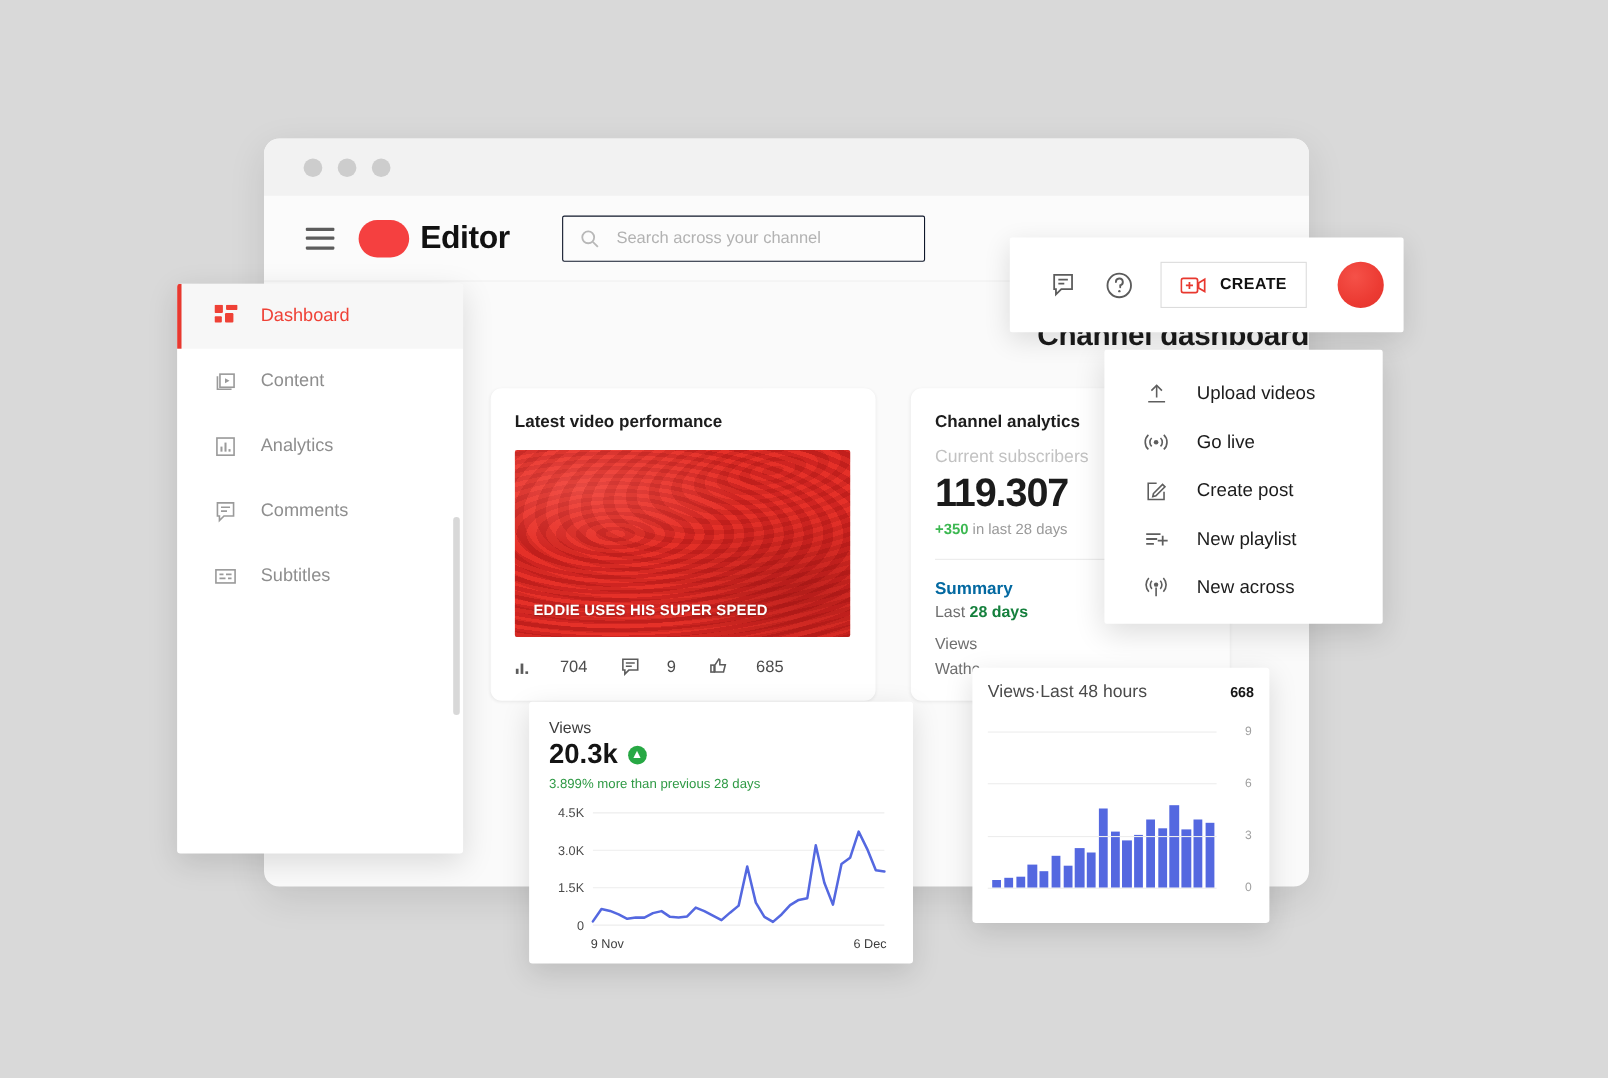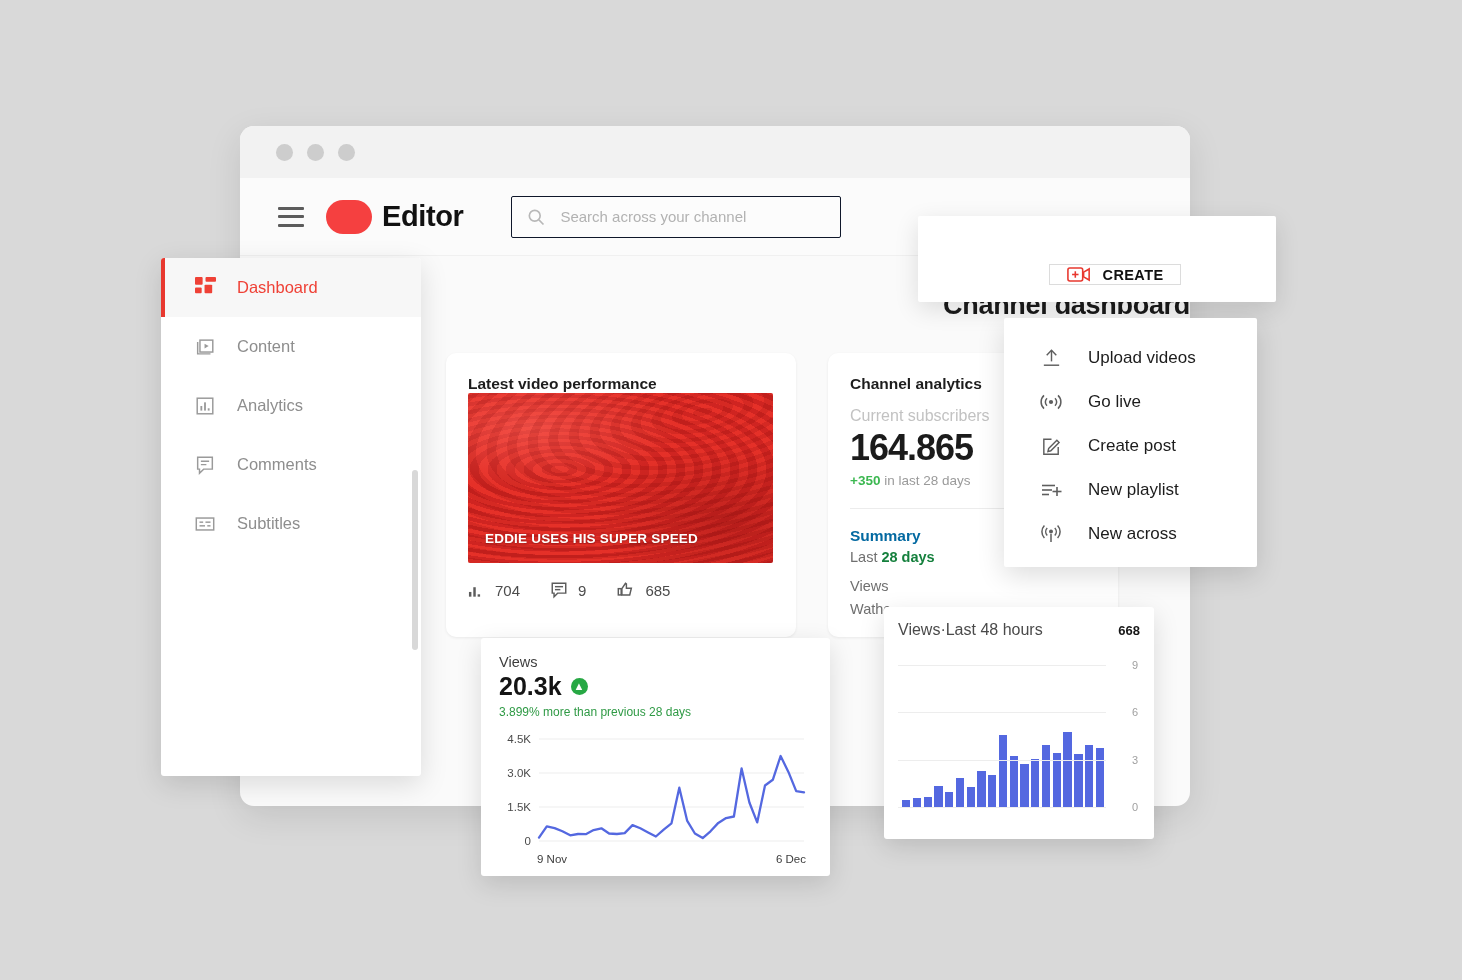--- a/index.html
+++ b/index.html
@@ -64,21 +64,21 @@
     background: #fff;
     border-radius: 10px;
     box-shadow: 0 1px 3px rgba(0,0,0,.07);
     padding: 22px 22px 20px 22px;
   }
   .card-latest { width: 350px; }
   .card-analytics { width: 290px; }
   .card-h { font-size: 15.5px; font-weight: 700; color: #1d1d1d; }
 
   .thumb {
-    margin-top: 0;
+    margin-top: 16px;
     width: 305px; height: 170px;
     border-radius: 2px;
     position: relative;
     overflow: hidden;
     background:
       radial-gradient(ellipse 80% 60% at 20% 20%, rgba(255,120,110,.55), transparent 60%),
       radial-gradient(ellipse 70% 70% at 85% 75%, rgba(150,20,20,.45), transparent 62%),
       repeating-radial-gradient(ellipse 44% 30% at 30% 45%, #e8382f 0 9px, #d22a26 9px 18px),
       linear-gradient(135deg,#ef3b33,#c0231f);
   }
@@ -87,21 +87,21 @@
     background: repeating-radial-gradient(ellipse 38% 26% at 72% 30%, rgba(190,30,25,.40) 0 10px, rgba(240,70,60,.26) 10px 21px);
     mix-blend-mode: multiply; opacity:.75;
     transform: rotate(-12deg);
   }
   .thumb-label {
     position: absolute; left: 17px; bottom: 17px; z-index: 3;
     color: #fff; font-size: 13.5px; font-weight: 700; letter-spacing: .2px;
     text-shadow: 0 1px 2px rgba(0,0,0,.25);
   }
   .stats { display:flex; align-items:center; gap: 30px; margin-top: 18px; color: #4c4c4c; font-size: 15px; }
-  .stat { display:flex; align-items:flex-end; gap: 10px; }
+  .stat { display:flex; align-items:flex-end; gap: 24px; }
 
   .an-sub { margin-top: 14px; font-size: 16px; color: #c2c2c2; }
   .an-big { font-size: 36px; font-weight: 700; color: #1b1b1b; letter-spacing: -1px; line-height: 1.15; margin-top: 2px;}
   .an-delta { margin-top: 5px; font-size: 13.5px; color: #9a9a9a; }
   .an-delta b { color: #3cb851; font-weight: 700; }
   .an-rule { border-top: 1px solid #ececec; margin: 20px 0 18px; }
   .an-summary { font-size: 15.5px; font-weight: 700; color: #0369a1; }
   .an-last { font-size: 14.5px; color: #6f6f6f; margin-top: 4px; }
   .an-last b { color: #15803d; font-weight: 700; }
   .an-row { font-size: 14.5px; color: #6f6f6f; margin-top: 13px; }
@@ -141,21 +141,20 @@
   }
 
   
   .createbar {
     position: absolute; left: 918px; top: 216px;
     width: 358px; height: 86px;
     background: #fff; border-radius: 2px;
     box-shadow: 0 7px 24px rgba(0,0,0,.12);
     display: flex; align-items: center; gap: 24px;
     padding-left: 36px;
-    flex-direction: column;
   }
   .cb-btn {
     height: 42px; display: flex; align-items: center; gap: 12px;
     border: 1px solid #dcdcdc; padding: 0 17px; background:#fff;
     font-size: 14.5px; font-weight: 700; color: #111; letter-spacing: .4px;
   }
   .cb-avatar { width: 42px; height: 42px; border-radius: 50%;
     background: radial-gradient(circle at 38% 32%, #f55148, #ec3b33 60%, #e2332c);
     margin-left: 4px; }
 
@@ -270,21 +269,21 @@
                   <rect x="2" y="8.5" width="3.2" height="7"></rect>
               </svg>
               <span>685</span>
             </div>
           </div>
         </div>
 
         <div class="card card-analytics">
           <div class="card-h">Channel analytics</div>
           <div class="an-sub">Current subscribers</div>
-          <div class="an-big">164.865</div>
+          <div class="an-big">119.307</div>
           <div class="an-delta">
             <b>+350</b>
             <span>in last 28 days</span>
           </div>
           <div class="an-rule"></div>
           <div class="an-summary">Summary</div>
           <div class="an-last">
             <span>Last </span><b>28 days</b>
           </div>
           <div class="an-row">Views</div>

